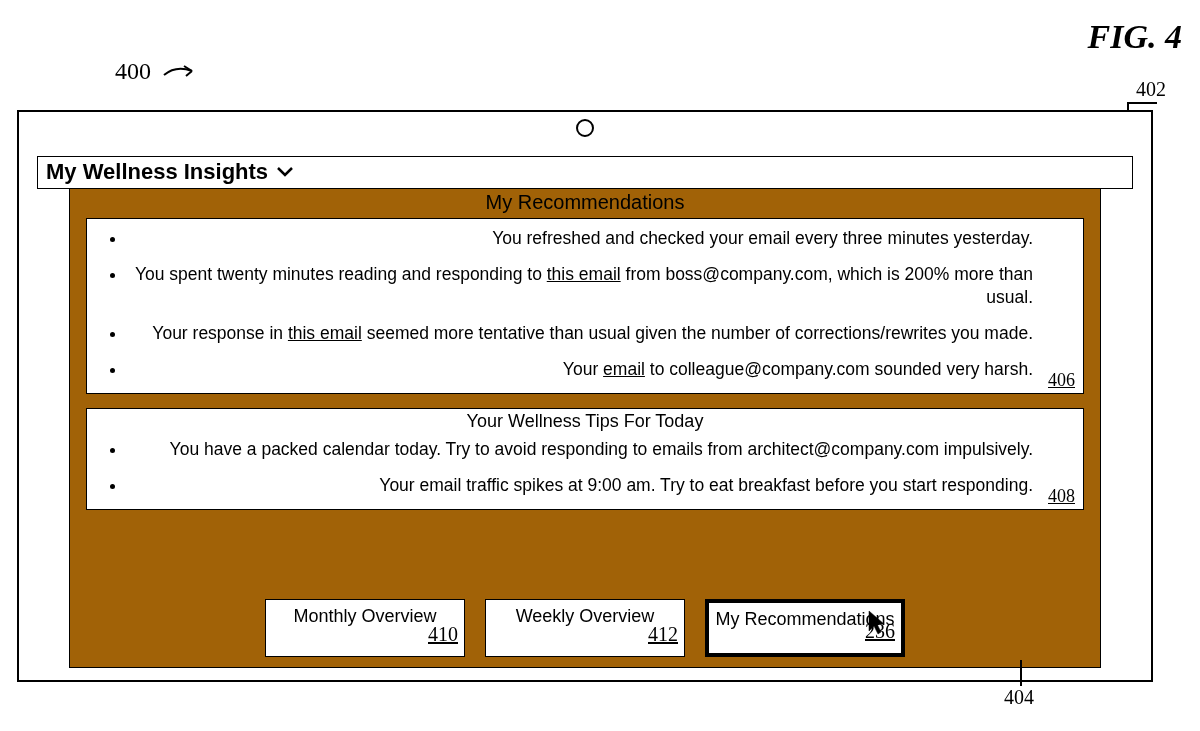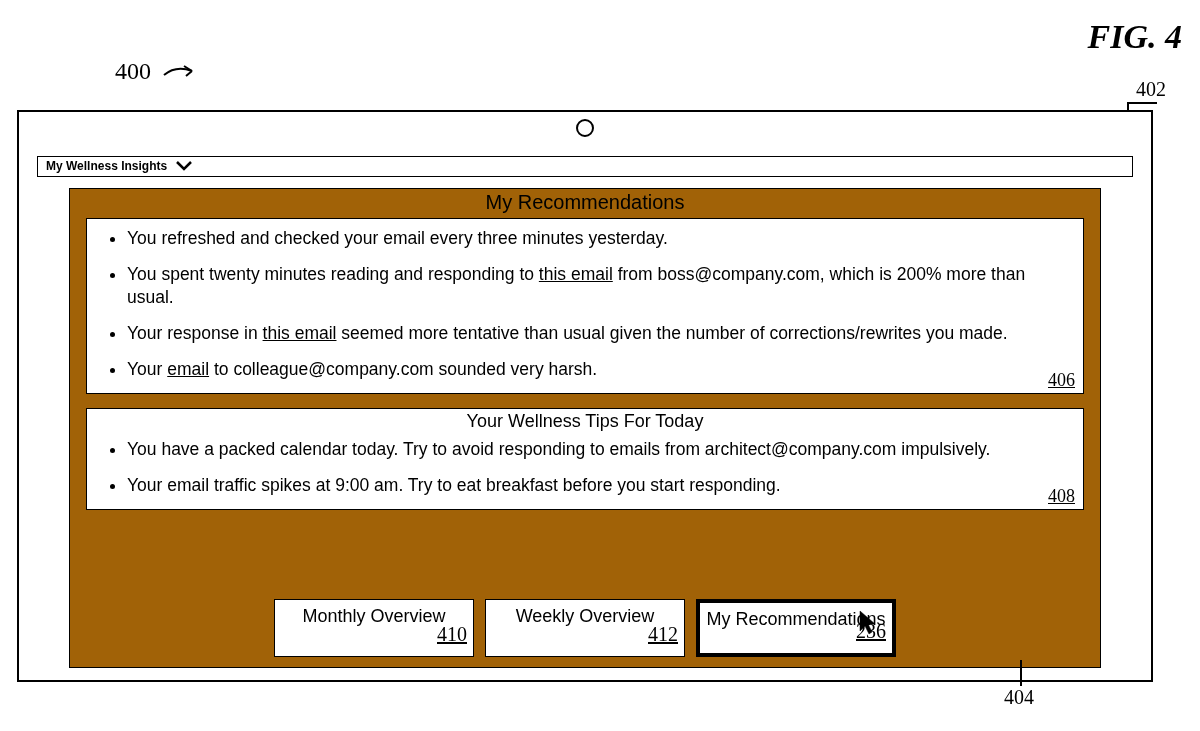--- a/index.html
+++ b/index.html
@@ -97,21 +97,21 @@
     position: absolute;
     left: 18px;
     top: 44px;
     right: 18px;
     border: 1px solid #000;
     padding: 2px 8px 3px;
     display: flex;
     align-items: center;
     gap: 8px;
     font-weight: 700;
-    font-size: 12px;
+    font-size: 22px;
     background: #fff;
   }
 
   
   .content-panel {
     position: absolute;
     left: 50px;
     top: 76px;
     right: 50px;
     bottom: 12px;
@@ -133,20 +133,21 @@
   }
   .card-title {
     text-align: center;
     font-size: 18px;
     margin-top: 2px;
     margin-bottom: 2px;
   }
   ul.cues {
     margin: 0 40px 6px 12px;
     padding-left: 28px;
+    text-align: right;
   }
   ul.cues li {
     font-size: 17.5px;
     line-height: 1.35;
     margin: 8px 0 12px;
     padding-right: 10px;
   }
   .card-ref {
     position: absolute;
     right: 8px;
@@ -156,21 +157,21 @@
     font-family: "Times New Roman", serif;
   }
 
   
   .buttons-row {
     position: absolute;
     left: 0; right: 0;
     bottom: 10px;
     display: flex;
     justify-content: center;
-    gap: 11px;
+    gap: 20px;
   }
   .nav-btn {
     position: relative;
     width: 200px;
     height: 58px;
     border: 1px solid #000;
     box-sizing: border-box;
     background: #fff;
     text-align: center;
     font-size: 18px;

